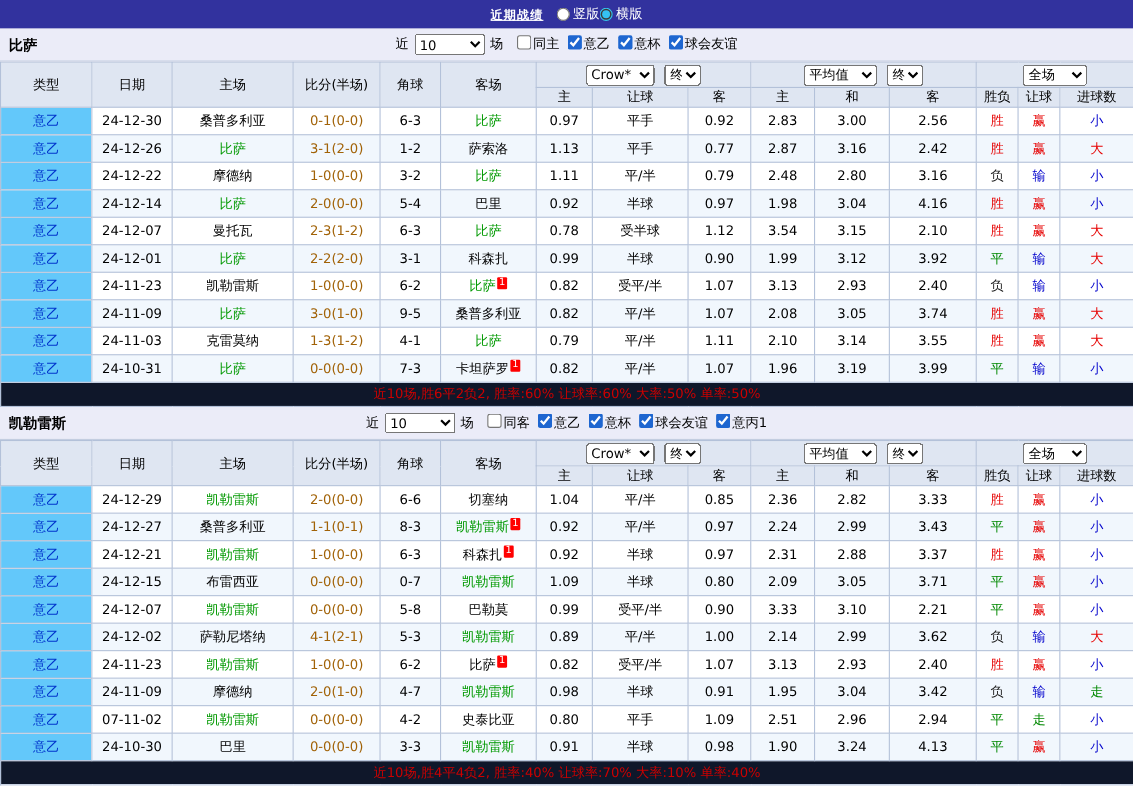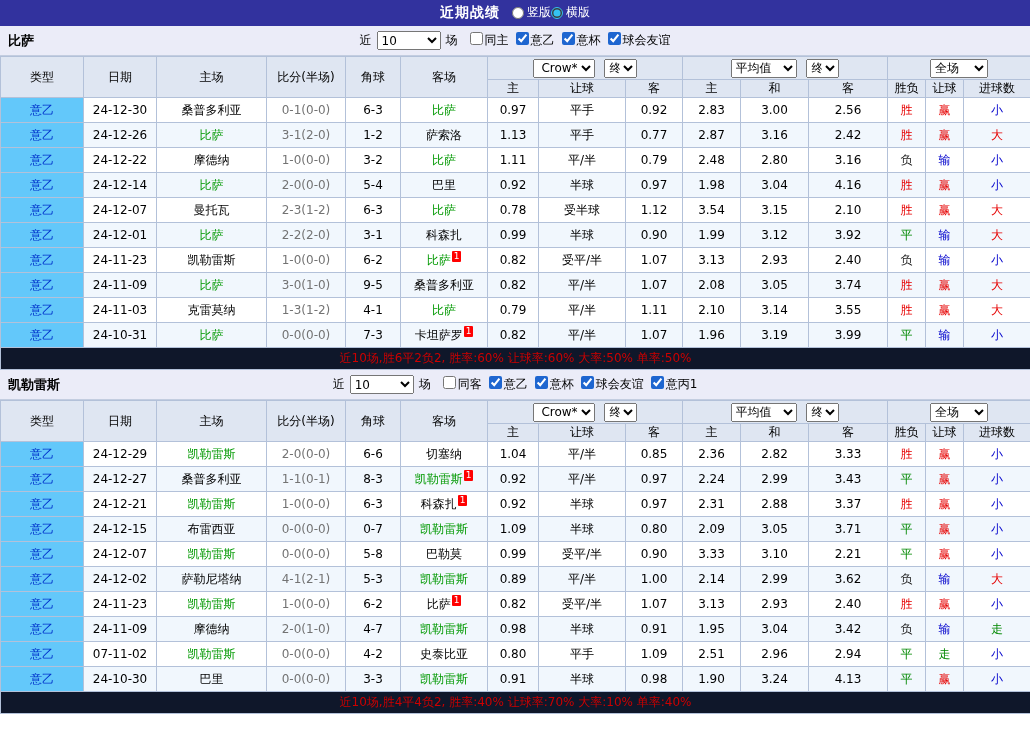--- a/index.html
+++ b/index.html
@@ -6,21 +6,21 @@
   html,body { margin:0; padding:0; }
   body {
     width:1030px; height:731px; overflow:hidden; background:#fff;
     font-family:"DejaVu Sans","Liberation Sans",sans-serif; font-size:12px; color:#000;
   }
   
   .topbar {
     height:26px; background:#32329e; color:#fff;
     display:flex; align-items:center; justify-content:center; gap:12px;
   }
-  .topbar .title { font-weight:bold; font-size:14px; letter-spacing:1px; }
+  .topbar .title { font-weight:bold; font-size:11px; letter-spacing:1px;text-decoration:underline; }
   .topbar label { display:inline-flex; align-items:center; gap:3px; cursor:pointer; font-size:12px; }
   .topbar input[type=radio] { width:12px; height:12px; margin:0; accent-color:#35c2f2; }
   
   .band {
     position:relative; height:30px; background:#ebecf8;
     border-bottom:1px solid #c3cde0;
     display:flex; align-items:center; justify-content:center; gap:5px;
   }
   .band .team { position:absolute; left:8px; font-weight:bold; font-size:13px; }
   .band select { height:19px; font-size:12px; font-family:inherit; }
@@ -35,22 +35,22 @@
     font-size:12px; font-weight:normal; white-space:nowrap; overflow:hidden;
   }
   thead th { background:#dfe6f2; }
   tr.h1 th { height:23px; }
   tr.h2 th { height:17px; }
   tbody td { height:25px; background:#fff; }
   tbody tr.alt td { background:#f1f7fd; }
   tbody td.type-cell { background:#63c8fa; color:#0033cc; }
   tr.alt td.type-cell { background:#63c8fa; }
   .selth select { font-size:12px; height:19px; margin:0 3px; font-family:inherit; }
-  .s-crown { width:62px;text-align:right; } .s-final { width:33px; } .s-avg { width:66px; } .s-full { width:58px; }
-  .score { color:#737373; }
+  .s-crown { width:62px; } .s-final { width:33px; } .s-avg { width:66px; } .s-full { width:58px; }
+  .score { color:#a16207; }
   .focal { color:#009900; }
   .team-cell span { cursor:pointer; }
   .redcard {
     display:inline-block; background:#f00; color:#fff; font-size:9px; line-height:11px;
     padding:0 2px; margin-left:1px; vertical-align:super; border-radius:1px;
   }
   .c-red { color:#e60000; } .c-blue { color:#0000cc; } .c-green { color:#008800; } .c-dark { color:#222; }
   tfoot td { height:22px; color:#cc0000; background:#0f172a; }
 </style>
 </head>

